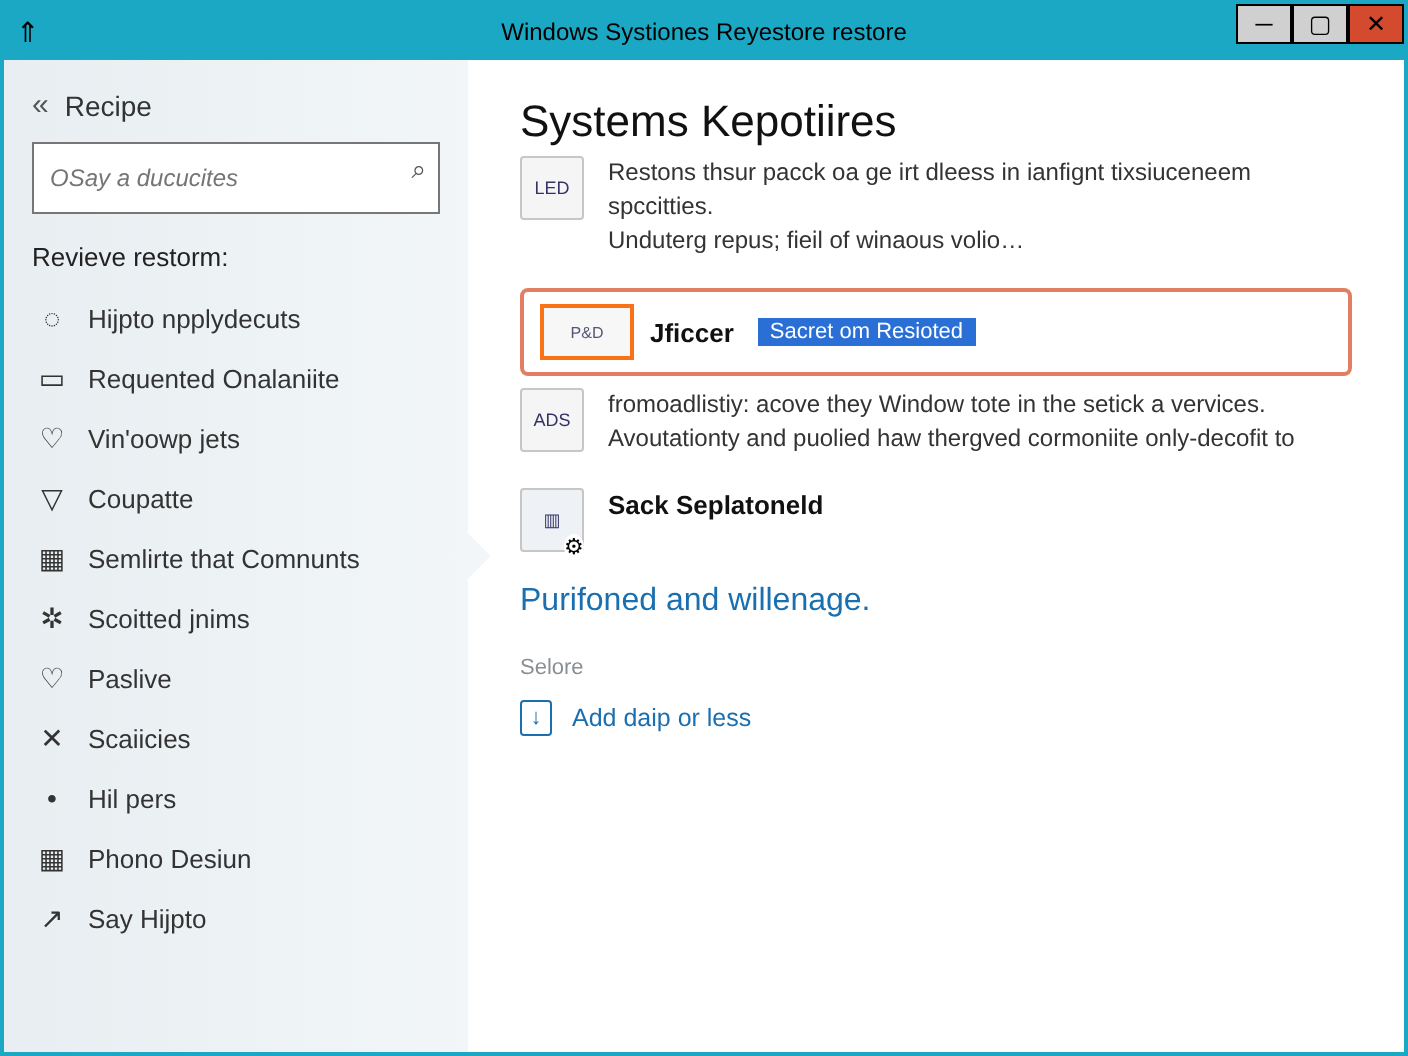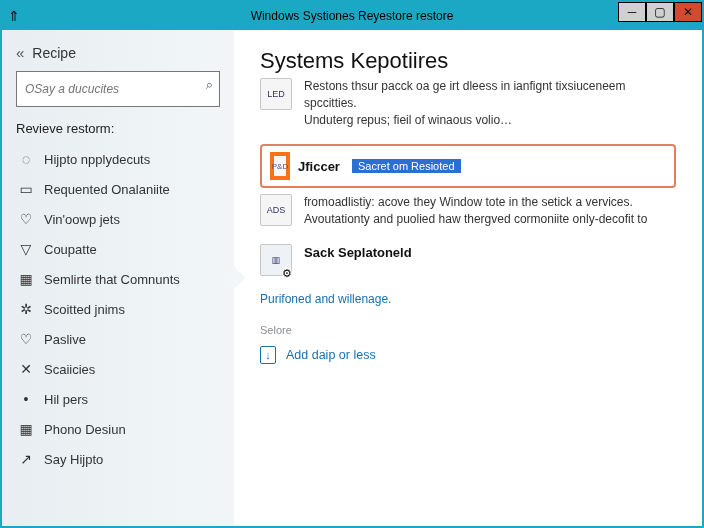--- a/index.html
+++ b/index.html
@@ -25,27 +25,27 @@
 .section-title { font-size: 13px; color: #222; margin-bottom: 8px; }
 .nav-item { display: flex; align-items: center; gap: 10px; padding: 7px 2px; font-size: 13px; color: #333; cursor: pointer; }
 .nav-icon { width: 16px; text-align: center; font-size: 14px; color: #333; }
 .main { flex: 1; padding: 18px 26px 12px 26px; overflow: hidden; background: #fff; }
 .page-title { font-size: 22px; font-weight: 400; color: #111; margin-bottom: 4px; }
 .card { display: flex; gap: 12px; margin-bottom: 16px; }
 .card-icon { width: 32px; height: 32px; border: 1px solid #c6c6c6; background: #f5f5f5; display: flex; align-items: center; justify-content: center; font-size: 9px; color: #336; border-radius: 2px; flex-shrink: 0; }
 .card-body { flex: 1; font-size: 12px; color: #333; line-height: 1.4; }
 .highlight-box { border: 2px solid #e08060; border-radius: 4px; padding: 6px 8px; margin-bottom: 6px; position: relative; }
 .highlight-row { display: flex; align-items: center; gap: 8px; }
-.hi-icon { width: 20px; height: 28px; border: 4px solid #f97316; background: #f7f7f7; display: flex; align-items: center; justify-content: center; font-size: 8px; color: #557; flex-shrink: 0; }
+.hi-icon { width: 47px; height: 28px; border: 2px solid #f97316; background: #f7f7f7; display: flex; align-items: center; justify-content: center; font-size: 8px; color: #557; flex-shrink: 0; }
 .hi-title { font-size: 13px; font-weight: 700; color: #111; }
 .hi-badge { background: #2a6fd6; color: #fff; font-size: 11px; padding: 1px 6px; margin-left: 4px; }
 .sub-gray { font-size: 11.5px; color: #9aa3a8; margin-left: 44px; margin-top: -10px; margin-bottom: 16px; }
 .bold-title { font-weight: 700; font-size: 13px; color: #111; }
 .corner-badge { position: absolute; left: 22px; bottom: -4px; font-size: 11px; background: #fff; border-radius: 50%; }
-.link-text { font-size: 12px; color: #1a6fb0; margin: 6px 0 18px 0; cursor: pointer; }
+.link-text { font-size: 16px; color: #1a6fb0; margin: 6px 0 18px 0; cursor: pointer; }
 .small-gray { font-size: 11px; color: #8a8f93; margin-bottom: 10px; }
 .add-row { display: flex; align-items: center; gap: 10px; color: #1a6fb0; font-size: 12.5px; cursor: pointer; }
 .add-icon { width: 16px; height: 18px; border: 1.5px solid #1a6fb0; border-radius: 2px; display: flex; align-items: center; justify-content: center; font-size: 11px; }
 </style>
 </head>
 <body>
 
 <div class="window">
   <div class="titlebar">
     <span class="titlebar-icon">⇑</span>

